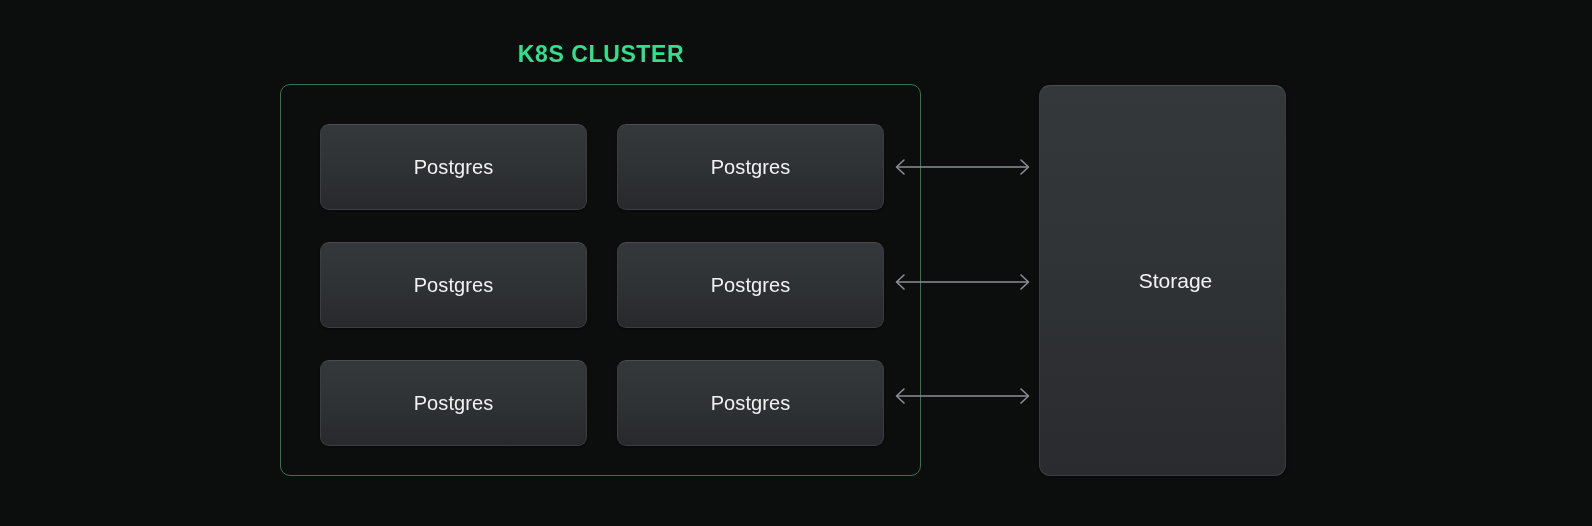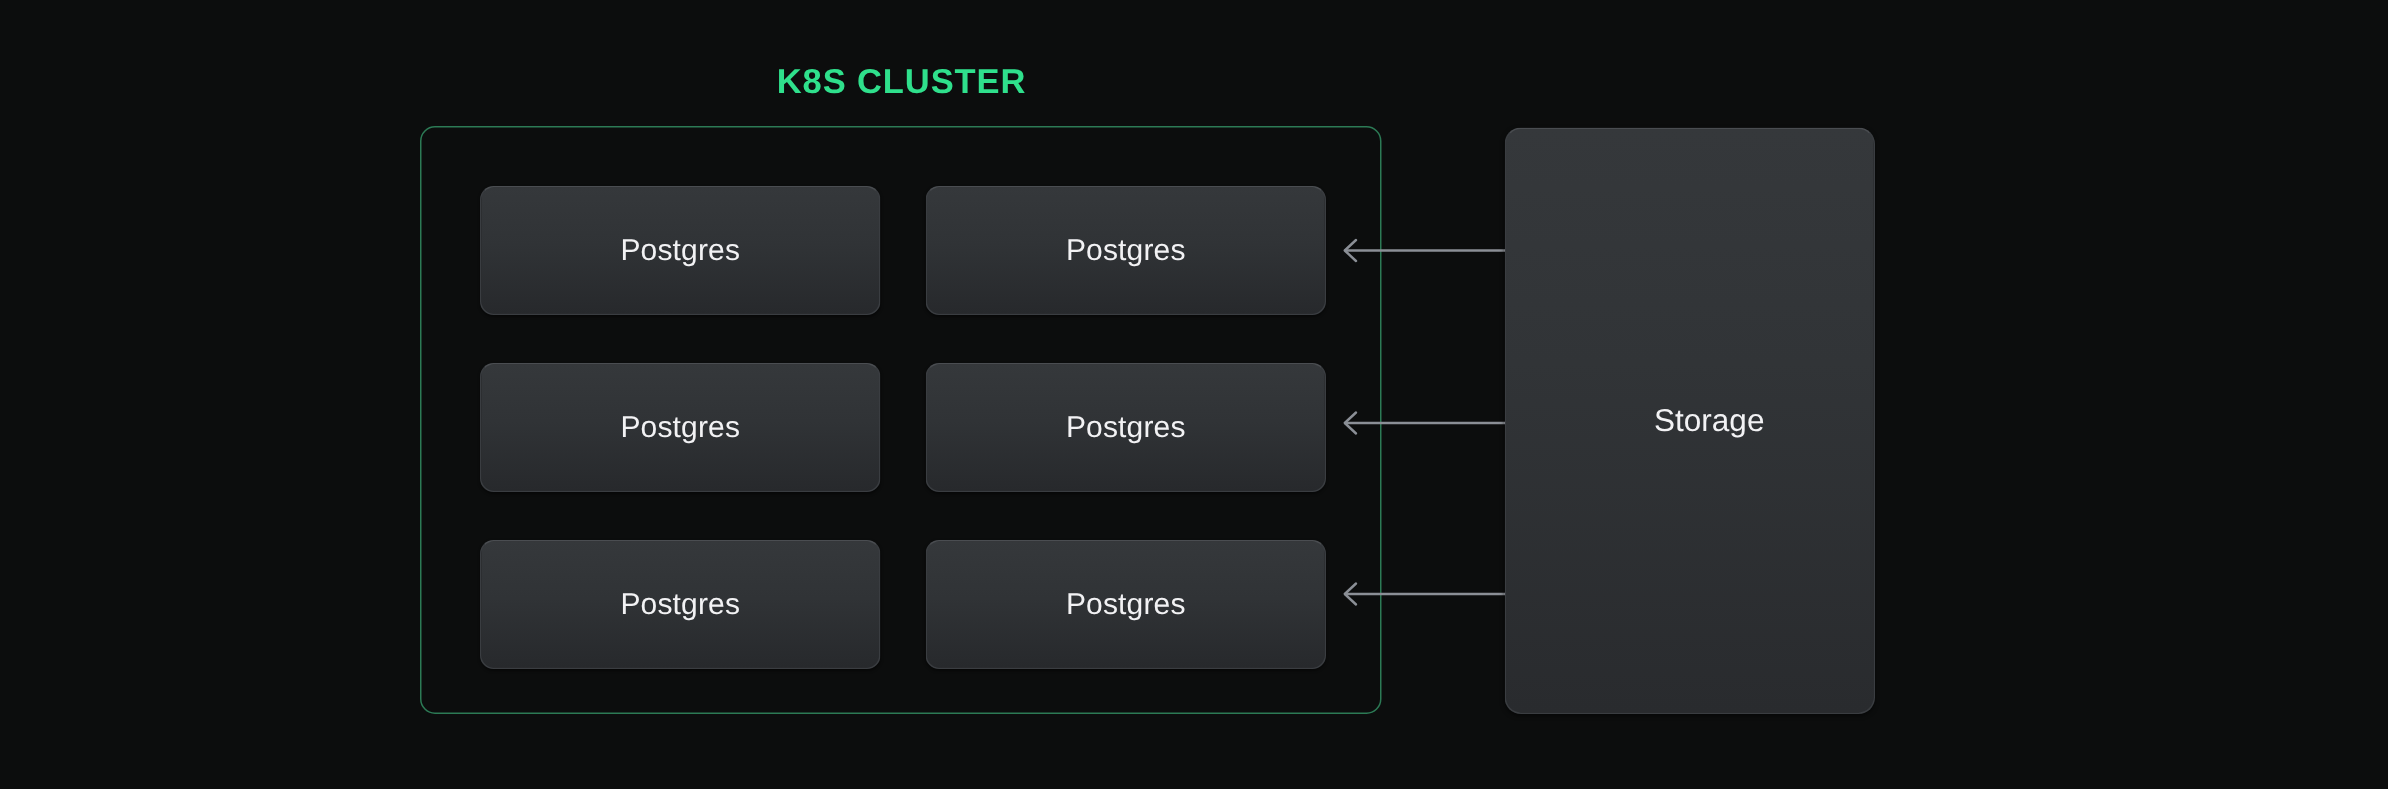--- a/index.html
+++ b/index.html
@@ -78,21 +78,21 @@
   .node-label {
     color: #f2f2f4;
     font-size: 20px;
     line-height: 24px;
     letter-spacing: 0.1px;
   }
 
   
   .storage-box {
     position: absolute;
-    left: 1003px;
+    left: 1039px;
     top: 85px;
     width: 247px;
     height: 391px;
     border-radius: 11px;
     background: linear-gradient(180deg, #35383b 0%, #313437 40%, #292b2e 100%);
     border: 1px solid #3a3d41;
     border-top-color: #4a4d51;
     box-sizing: border-box;
     display: flex;
     align-items: center;

